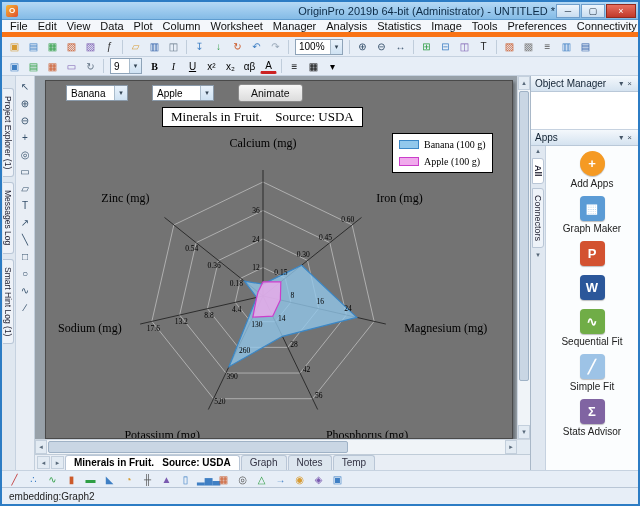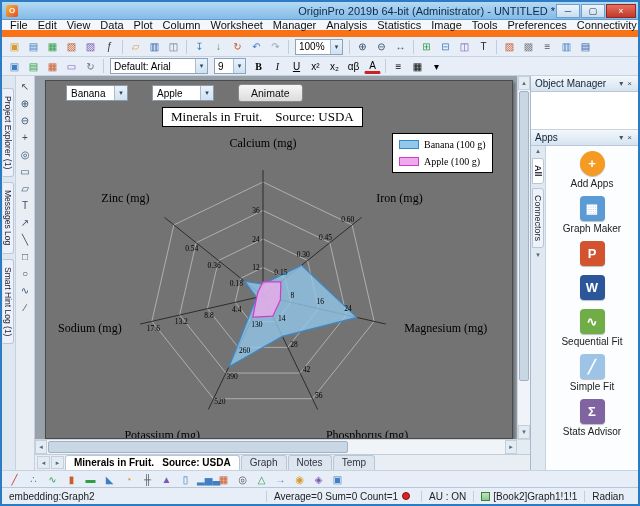--- a/index.html
+++ b/index.html
@@ -17,21 +17,21 @@
               display:flex; align-items:center; justify-content:center; font-weight:bold; }
   .title { flex:1; text-align:right; font-size:11px; color:#0c2b47; white-space:pre;
            overflow:hidden; text-overflow:ellipsis; }
   .winbtns { display:flex; }
   .wbtn { width:24px; height:14px; margin-left:1px; border:1px solid #6f9ecb;
           background:linear-gradient(#eef5fc,#c8ddf0); font-size:9px; line-height:12px;
           text-align:center; color:#234; }
   .wbtn.close { width:30px; background:linear-gradient(#e8705f,#c0392b); color:#fff; border-color:#93291d; }
 
   
-  .menubar { height:17px; flex:0 0 17px; background:#f4f7fb; border-bottom:7px solid #f97316;
+  .menubar { height:17px; flex:0 0 17px; background:#f4f7fb; border-bottom:5px solid #f97316;
              display:flex; align-items:center; padding-left:3px; }
   .menuitem { padding:1px 5px; font-size:11px; color:#101010; cursor:default; }
 
   
   .toolbar { background:#e7eef7; border-bottom:1px solid #c6d2e0; display:flex;
              align-items:center; padding:0 3px; }
   .tb1 { height:20px; flex:0 0 20px; }
   .tb2 { height:19px; flex:0 0 19px; }
   .tbgroup { display:flex; align-items:center; }
   .tbi { width:17px; height:15px; line-height:14px; text-align:center; font-size:10px;
@@ -227,24 +227,20 @@
 
   <div class="toolbar tb2">
     <span class="tbgroup" id="tb2a">
         <span class="tbi" style="color: rgb(63, 127, 196);">▣</span>
         <span class="tbi" style="color: rgb(47, 158, 68);">▤</span>
         <span class="tbi" style="color: rgb(204, 90, 42);">▦</span>
         <span class="tbi" style="color: rgb(122, 90, 176);">▭</span>
         <span class="tbi" style="color: rgb(102, 119, 136);">↻</span>
         <span class="sep"></span>
       </span>
-    <span class="combo font">
-      <span class="txt">Default: Arial</span>
-      <span class="arr">▾</span>
-    </span>
     <span class="combo size">
       <span class="txt">9</span>
       <span class="arr">▾</span>
     </span>
     <span class="tbgroup" id="tb2b">
         <span class="tbi fb-b">B</span>
         <span class="tbi fb-i">I</span>
         <span class="tbi fb-u">U</span>
         <span class="tbi">x²</span>
         <span class="tbi">x₂</span>
@@ -449,31 +445,15 @@
       <span class="tbi" style="color: rgb(47, 158, 68);">△</span>
       <span class="tbi" style="color: rgb(63, 127, 196);">→</span>
       <span class="tbi" style="color: rgb(215, 155, 51);">◉</span>
       <span class="tbi" style="color: rgb(122, 90, 176);">◈</span>
       <span class="tbi" style="color: rgb(63, 127, 196);">▣</span>
     </div>
 
   <div class="statusbar">
     <span class="sleft">embedding:Graph2</span>
     <span class="spacer"></span>
-    <span id="statusright" style="display:flex;align-items:center;">
-        <span class="seg">
-          <span>Average=0 Sum=0 Count=1</span>
-          <span class="dot"></span>
-        </span>
-        <span class="seg">
-          <span>AU : ON</span>
-        </span>
-        <span class="seg">
-          <span class="sheet"></span>
-          <span>[Book2]Graph1!1!1</span>
-        </span>
-        <span class="seg">
-          <span>Radian</span>
-        </span>
-      </span>
   </div>
 
 </div>
 
 </body></html>

